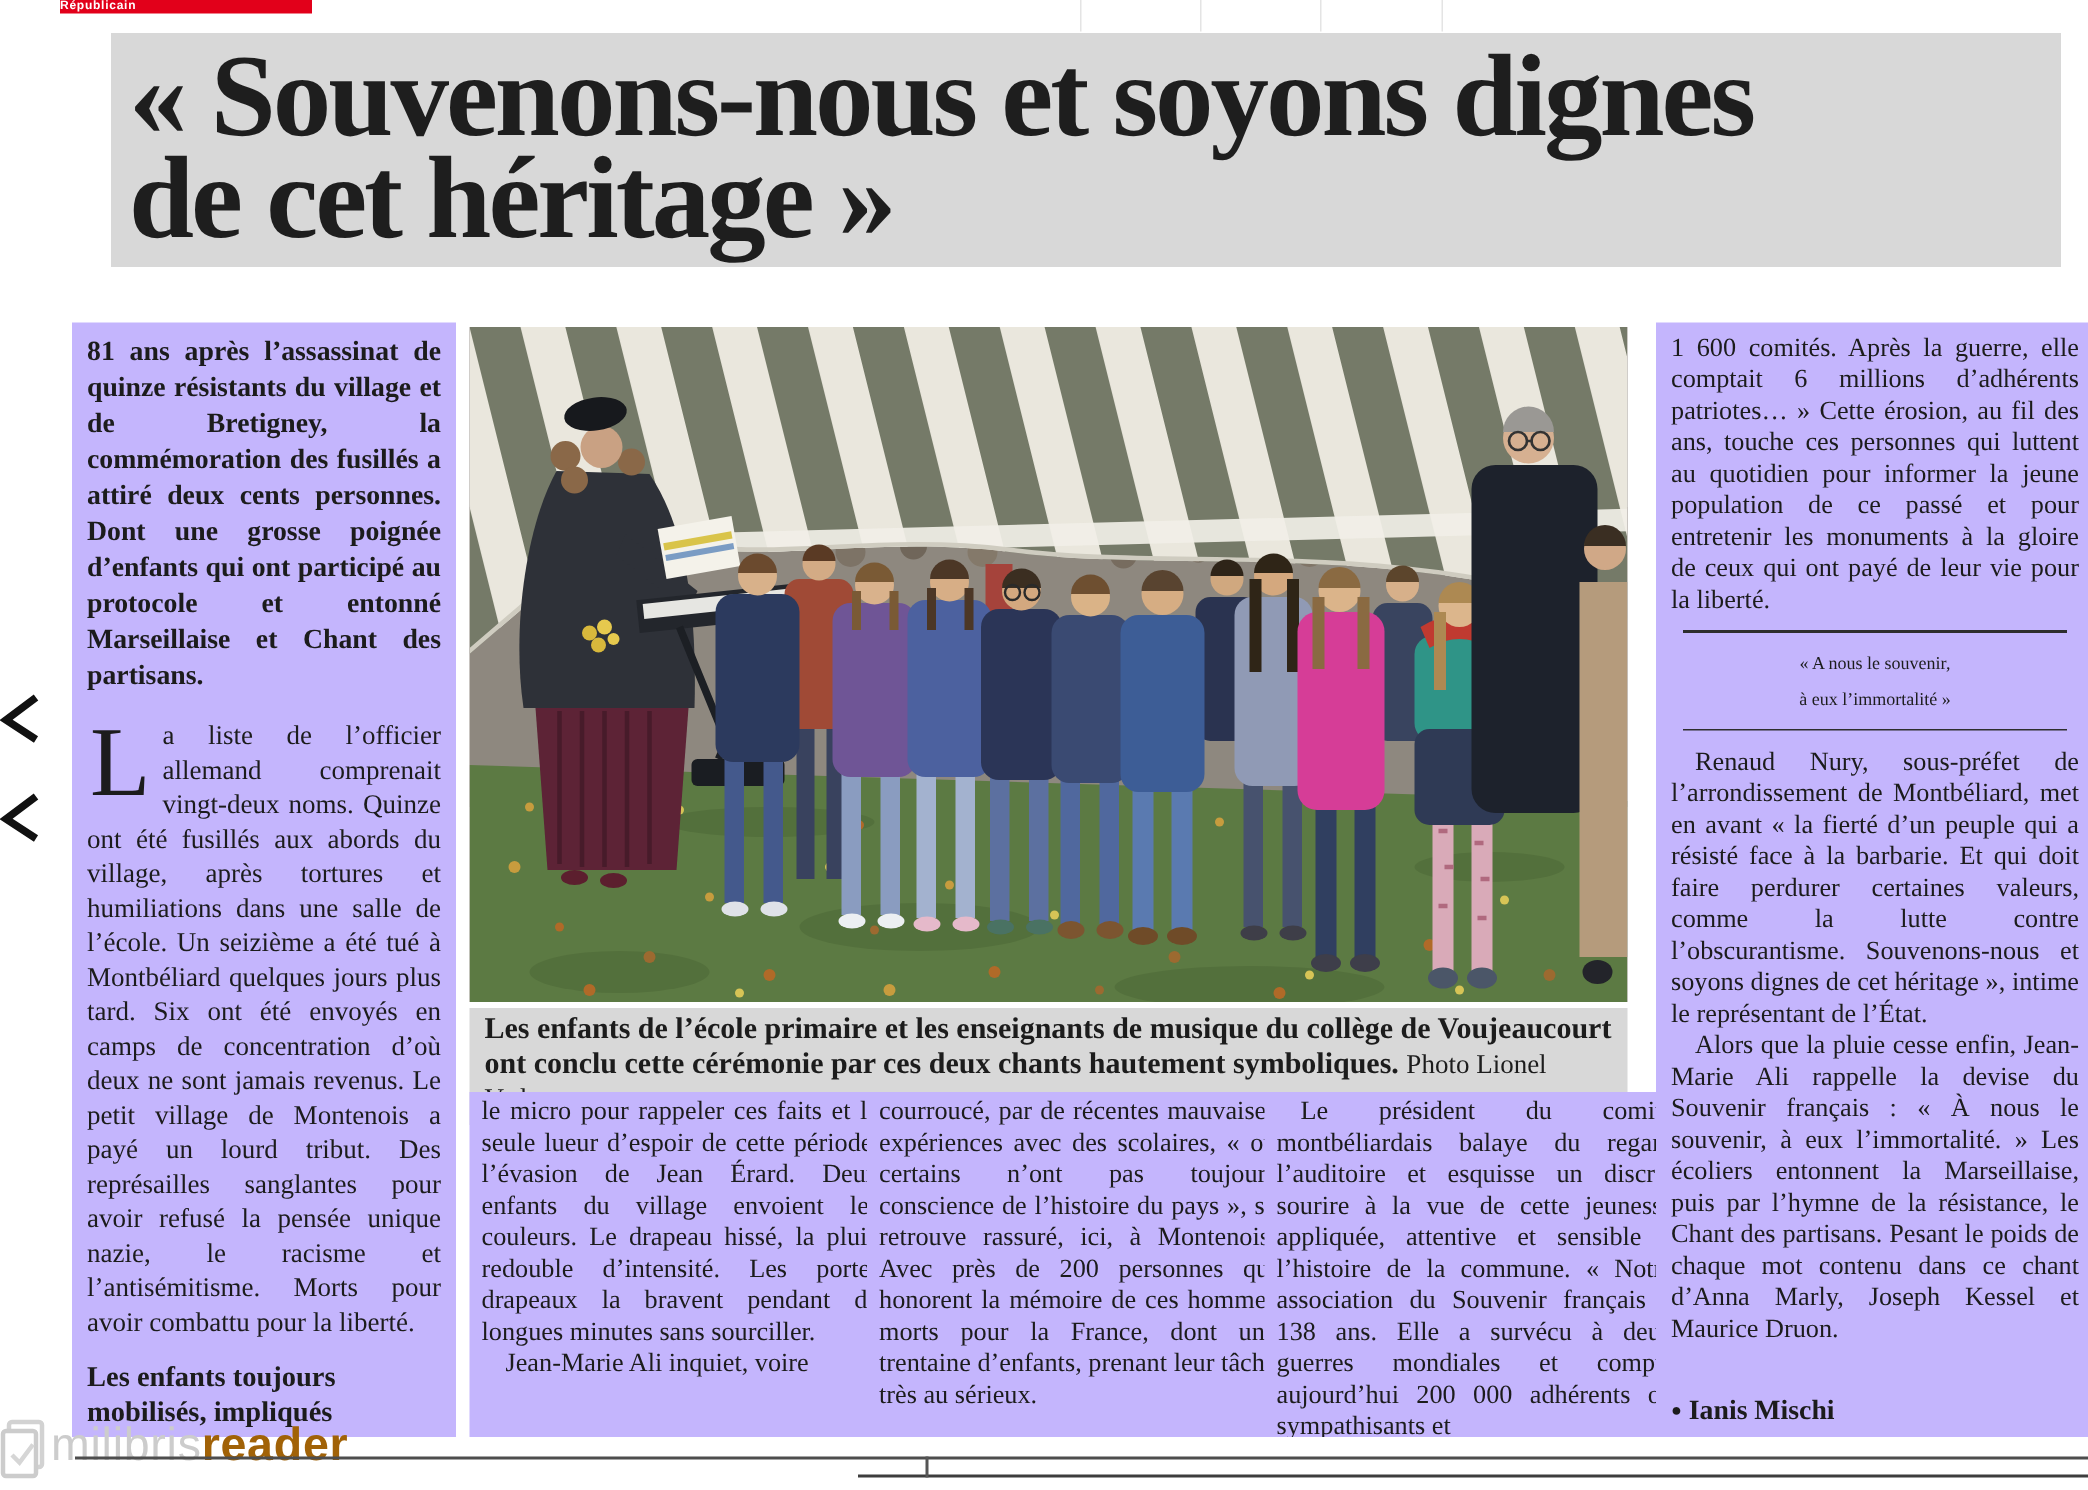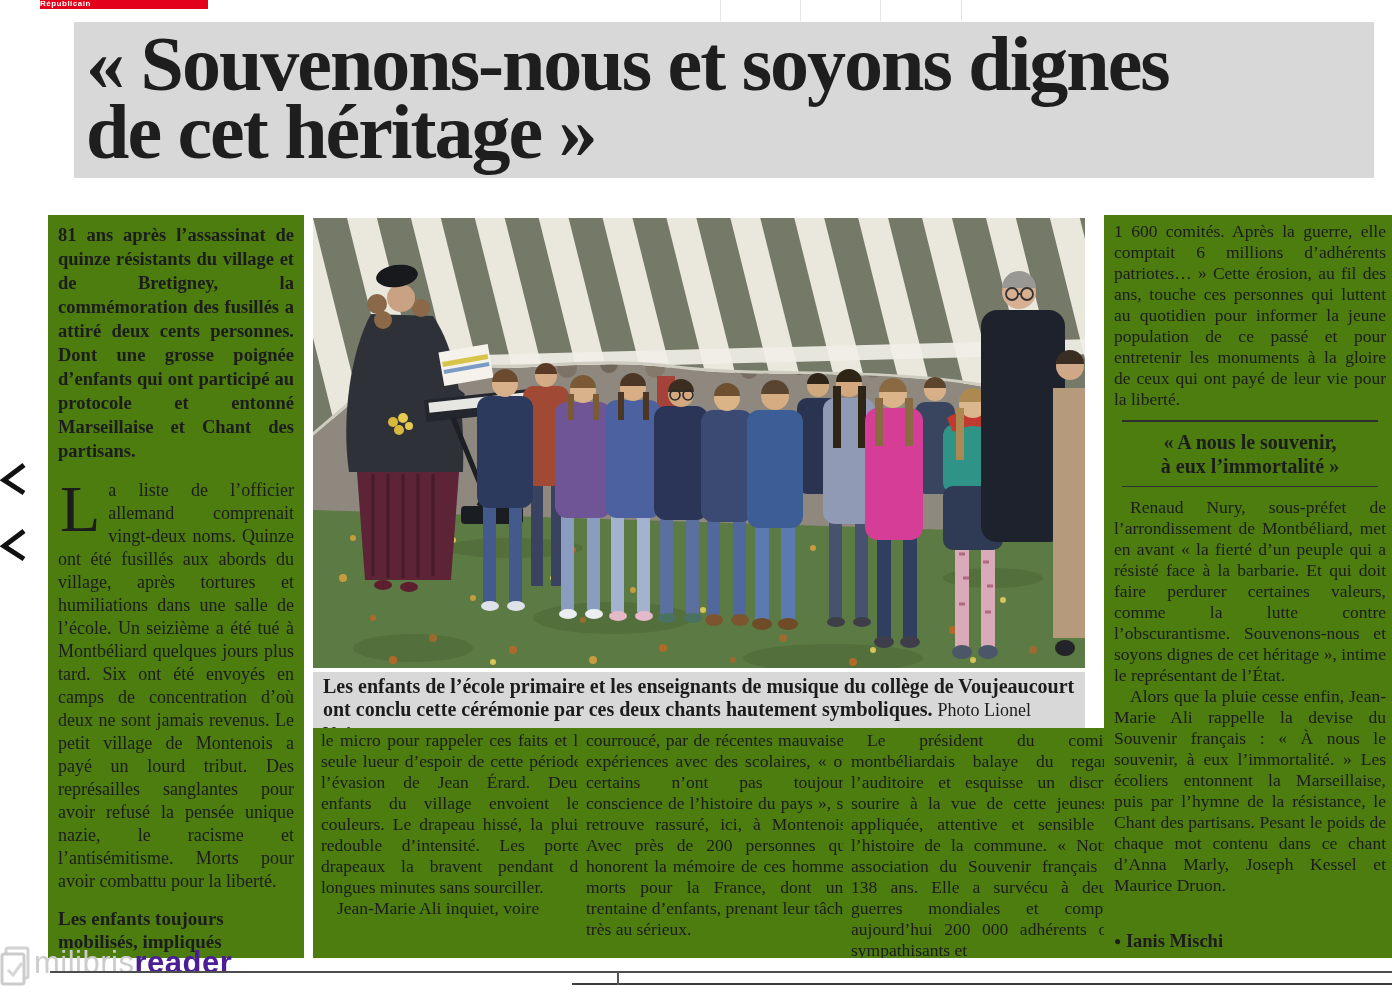--- a/index.html
+++ b/index.html
@@ -9,21 +9,21 @@
   
   #logo{left:40px;top:0;width:168px;height:9px;background:#e2001a;overflow:hidden;
         color:#fff;font-family:"Liberation Sans",sans-serif;font-size:8px;line-height:8px;
         text-align:left;font-weight:bold;letter-spacing:.5px;}
   .vsep{top:0;height:21px;width:1px;background:#e4e4e4;}
   
   #headline{left:48px;top:22px;width:1300px;height:156px;background:#d8d8d8;overflow:hidden;margin-left:26px;}
   .hl{padding-left:12px;font-weight:bold;font-size:78px;line-height:68px;letter-spacing:-2px;color:#1e1e1e;white-space:nowrap;}
   .hl1{padding-top:8px;}
   
-  .colbg{background:#4d7c0f;overflow:hidden;}
+  .colbg{background:#c4b5fd;overflow:hidden;}
   #col1{left:48px;top:215px;width:256px;height:743px;}
   .chapo{padding:8px 10px 0 10px;font-weight:bold;font-size:18.5px;line-height:24px;
          text-align:justify;hyphens:auto;-webkit-hyphens:auto;}
   .b1{padding:16px 10px 0 10px;font-size:18px;line-height:23px;text-align:justify;hyphens:auto;-webkit-hyphens:auto;}
   .dropcap{float:left;font-size:66px;line-height:52px;padding:4px 8px 0 2px;}
   .subhead{padding:14px 10px 2px 10px;font-weight:bold;font-size:19px;line-height:23px;}
   .b2{padding:2px 10px 0 10px;font-size:18px;line-height:23px;text-align:justify;text-indent:16px;hyphens:auto;-webkit-hyphens:auto;}
   
   #photo{left:313px;top:218px;width:772px;height:450px;overflow:hidden;background:#a09a92;}
   #caption{left:313px;top:672px;width:772px;background:#d8d8d8;padding:3px 10px 6px 10px;
@@ -34,29 +34,29 @@
           padding:2px 8px;hyphens:auto;-webkit-hyphens:auto;}
   #col2{left:313px;} #col3{left:578px;} #col4{left:843px;}
   .lowcol p{margin:0;}
   .ind{text-indent:16px;}
   
   #col5{left:1104px;top:215px;width:292px;height:743px;font-size:17.5px;line-height:21px;
         text-align:justify;padding:6px 10px 4px 10px;hyphens:auto;-webkit-hyphens:auto;}
   #col5 p{margin:0;}
   .rule{border:none;border-top:2px solid #2e2e2e;margin:10px 8px 8px 8px;}
   .rule2{border:none;border-top:1px solid #2e2e2e;margin:8px 8px 10px 8px;}
-  .sh5{text-align:center;font-weight:bold;font-size:20px;line-height:24px;margin:0;}
+  .sh5{text-align:center;font-weight:normal;font-size:12px;line-height:24px;margin:0;}
   #byline{position:absolute;left:10px;bottom:6px;font-weight:bold;font-size:18.5px;}
   #byline .dot{font-size:12px;vertical-align:2px;}
   
   .chev{left:0;width:26px;height:34px;}
   
   #wm{left:34px;top:946px;font-family:"Liberation Sans",sans-serif;font-size:31px;line-height:34px;
       color:#cccccc;letter-spacing:.5px;white-space:nowrap;}
-  #wm .rd{font-weight:bold;color:#4c1d95;}
+  #wm .rd{font-weight:bold;color:#a16207;}
   #wmicon{left:0;top:944px;width:34px;height:46px;}
   
   .hline{background:#4d4d4d;}
   #lineA{left:50px;top:971px;width:1342px;height:2px;}
   #lineB{left:572px;top:983px;width:820px;height:2px;background:#3d3d3d;}
   #tick{left:617px;top:971px;width:2px;height:14px;background:#555;}
 </style>
 </head>
 <body>
 

